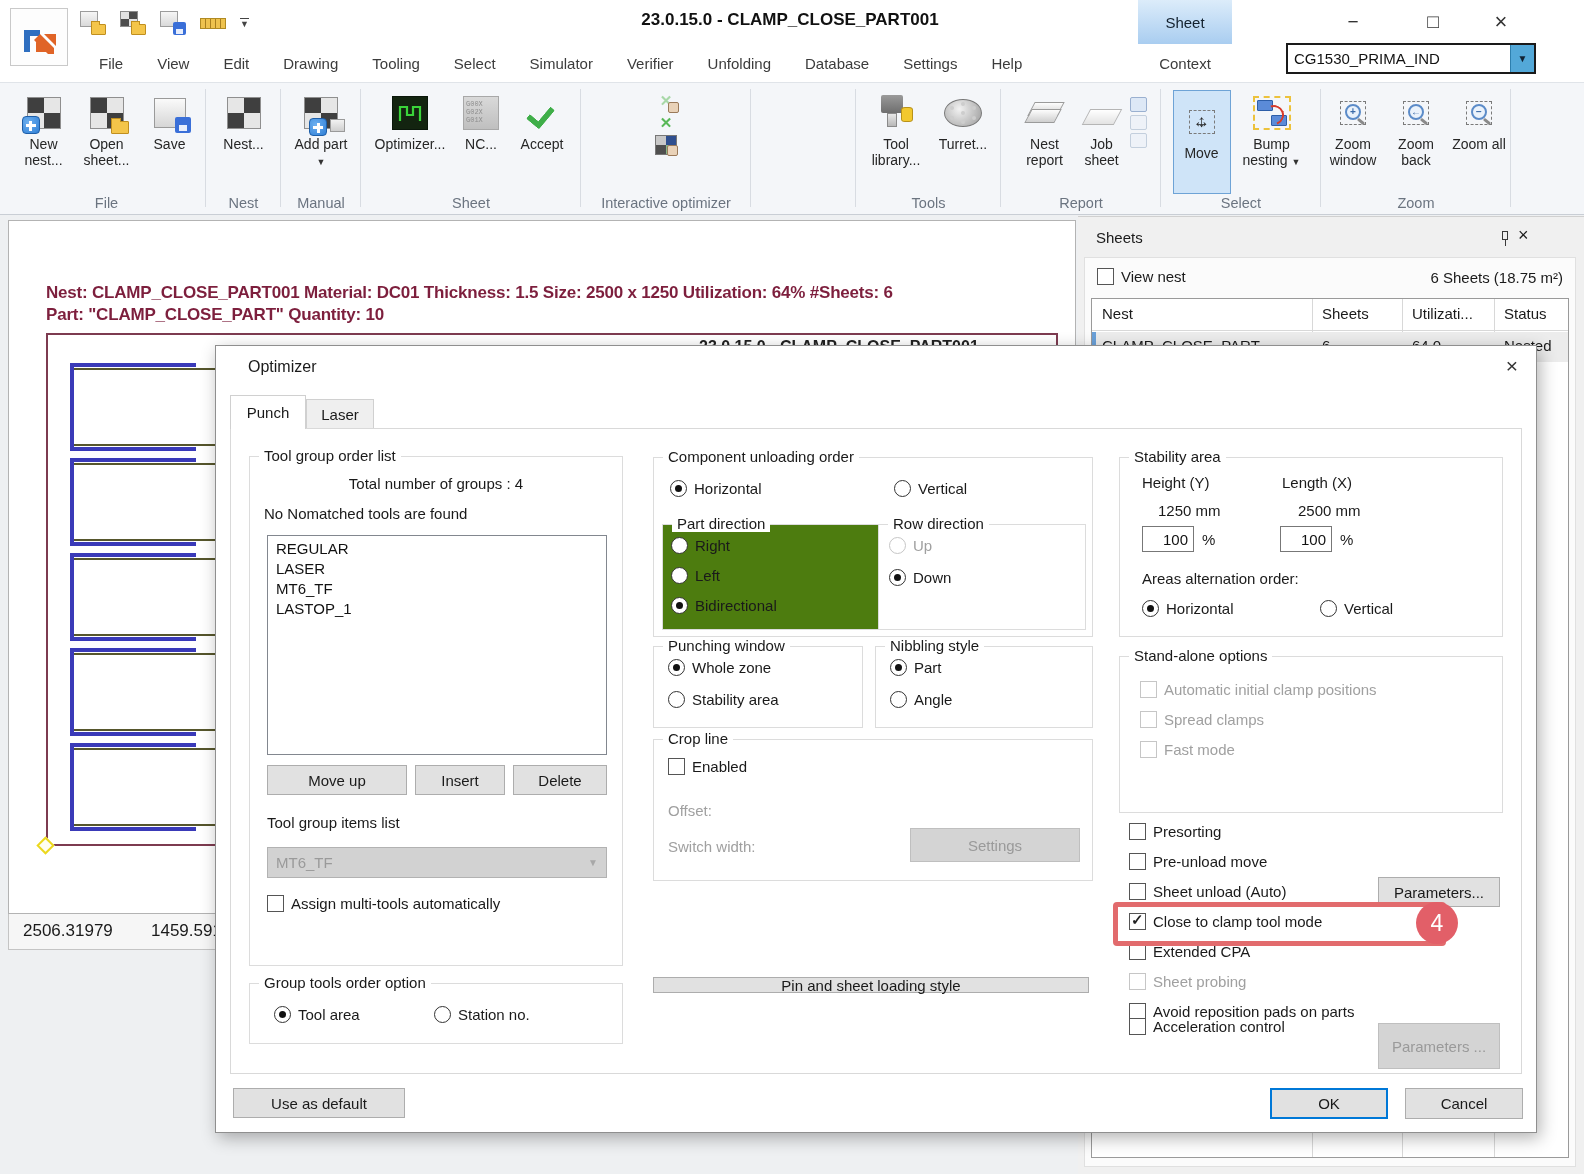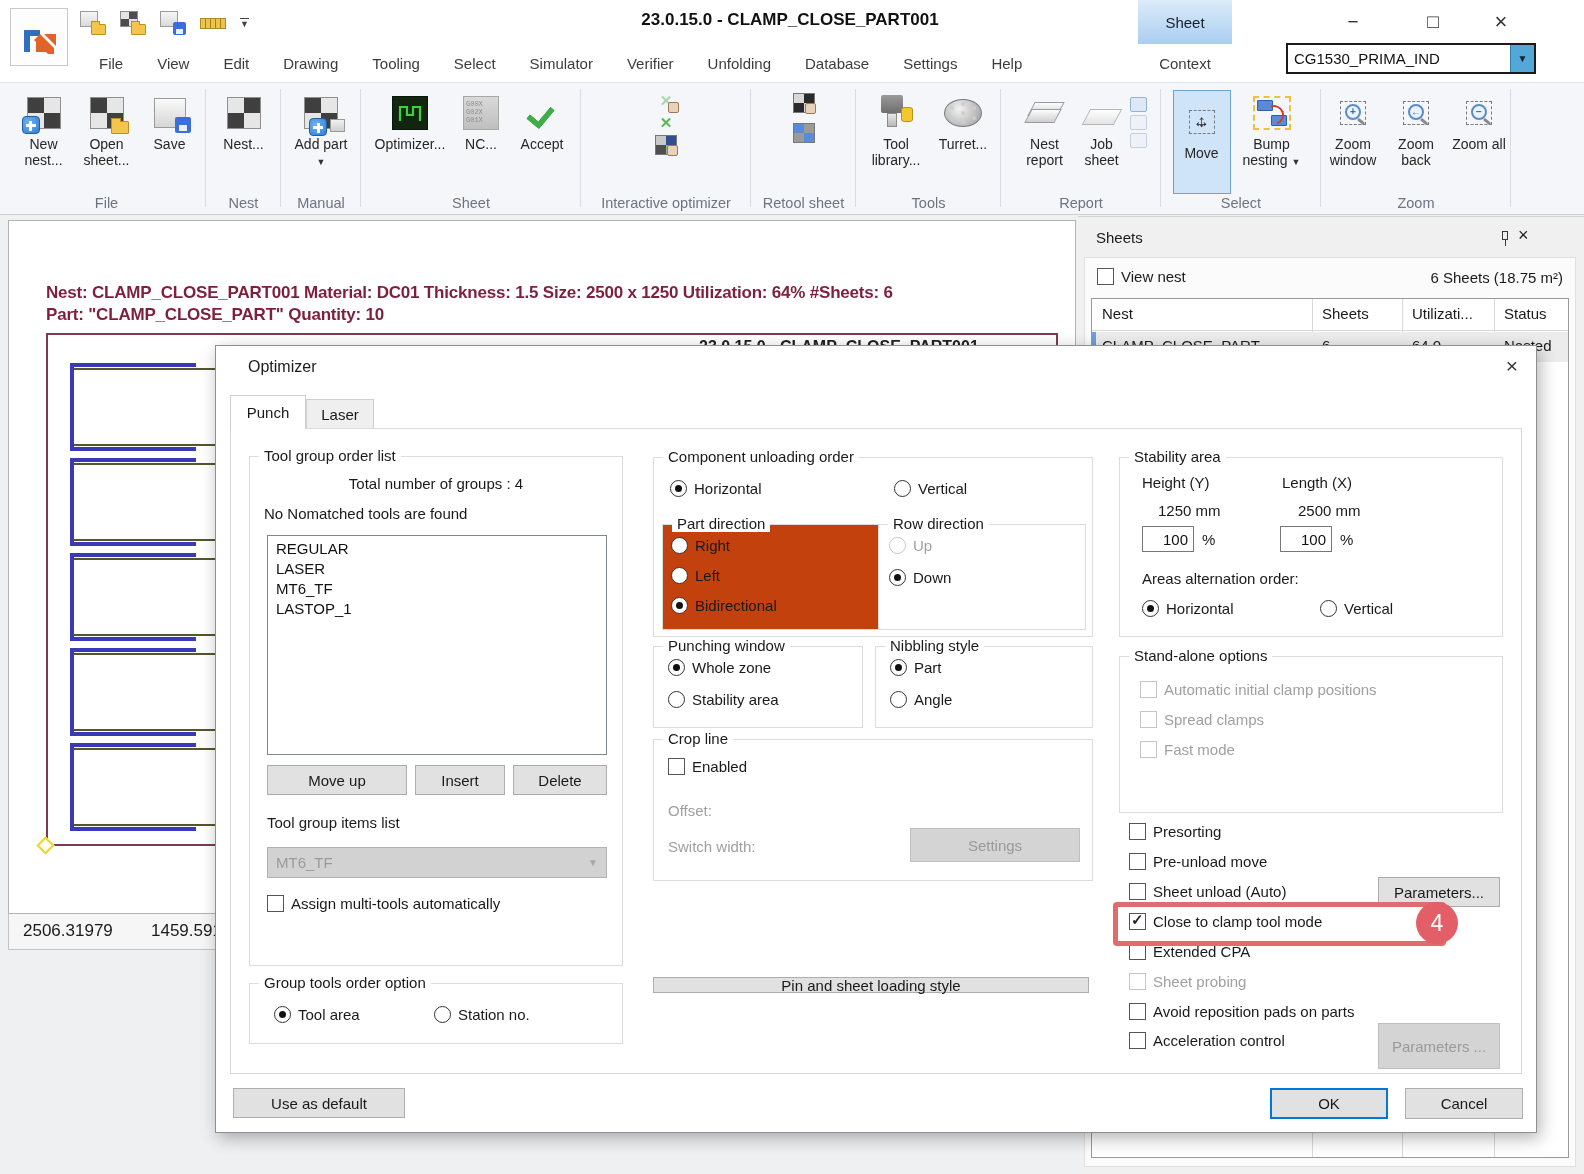--- a/index.html
+++ b/index.html
@@ -335,27 +335,20 @@
 
     <div class="rgroup" style="left:582px;width:168px">
       <div style="padding-top:4px">
         <div class="mini-ic mini-x faded hand">✕</div>
         <div class="mini-ic mini-x">✕</div>
         <div class="mini-ic mini-img hand"></div>
       </div>
       <div class="glabel">Interactive optimizer</div>
     </div>
 
-    <div class="rgroup" style="left:752px;width:103px">
-      <div style="padding-top:6px">
-        <div class="mini-ic hand" style="background:conic-gradient(#2a2a2a 25%,#d8d8d8 0 50%,#2a2a2a 0 75%,#d8d8d8 0);border:1px solid #777"></div>
-        <div class="mini-ic" style="background:conic-gradient(#9a9a9a 25%,#5b8bd8 0 50%,#9a9a9a 0 75%,#5b8bd8 0);border:1px solid #777;margin-top:10px"></div>
-      </div>
-      <div class="glabel">Retool sheet</div>
-    </div>
 
     <div class="rgroup" style="left:857px;width:143px">
       <div class="gbody">
         <div class="rbtn" style="width:66px">
           <span class="islot">
               <span class="ic-tool">
                 <span class="head"></span>
                 <span class="stem"></span>
                 <span class="cyl"></span>
               </span>
@@ -564,21 +557,21 @@
     <div class="grp" style="left:437px;top:111px;width:440px;height:180px">
       <span class="cap">Component unloading order</span>
       <label class="ctl" style="left:16px;top:22px">
         <span class="rb checked"></span>
         <span>Horizontal</span>
       </label>
       <label class="ctl" style="left:240px;top:22px">
         <span class="rb"></span>
         <span>Vertical</span>
       </label>
-      <div class="grp" style="left:8px;top:66px;width:242px;height:106px;background:#c2410c">
+      <div class="grp" style="left:8px;top:66px;width:242px;height:106px;background:#4d7c0f">
         <span class="cap">Part direction</span>
         <label class="ctl" style="left:8px;top:12px">
           <span class="rb"></span>
           <span>Right</span>
         </label>
         <label class="ctl" style="left:8px;top:42px">
           <span class="rb"></span>
           <span>Left</span>
         </label>
         <label class="ctl" style="left:8px;top:72px">
@@ -699,21 +692,21 @@
       <span>Extended CPA</span>
     </label>
     <label class="ctl gray" style="left:913px;top:627px">
       <span class="cb disabled"></span>
       <span>Sheet probing</span>
     </label>
     <label class="ctl" style="left:913px;top:657px">
       <span class="cb"></span>
       <span>Avoid reposition pads on parts</span>
     </label>
-    <label class="ctl" style="left:913px;top:686px">
+    <label class="ctl" style="left:913px;top:672px">
       <span class="cb"></span>
       <span>Acceleration control</span>
     </label>
     <div class="btn disabled" style="left:1162px;top:677px;width:122px;height:46px">Parameters ...</div>
 
     <div class="btn" style="left:17px;top:742px;width:172px;height:30px">Use as default</div>
     <div class="btn" id="btn-ok" style="left:1054px;top:742px;width:118px;height:31px">OK</div>
     <div class="btn" style="left:1189px;top:742px;width:118px;height:31px">Cancel</div>
   </div>
 

